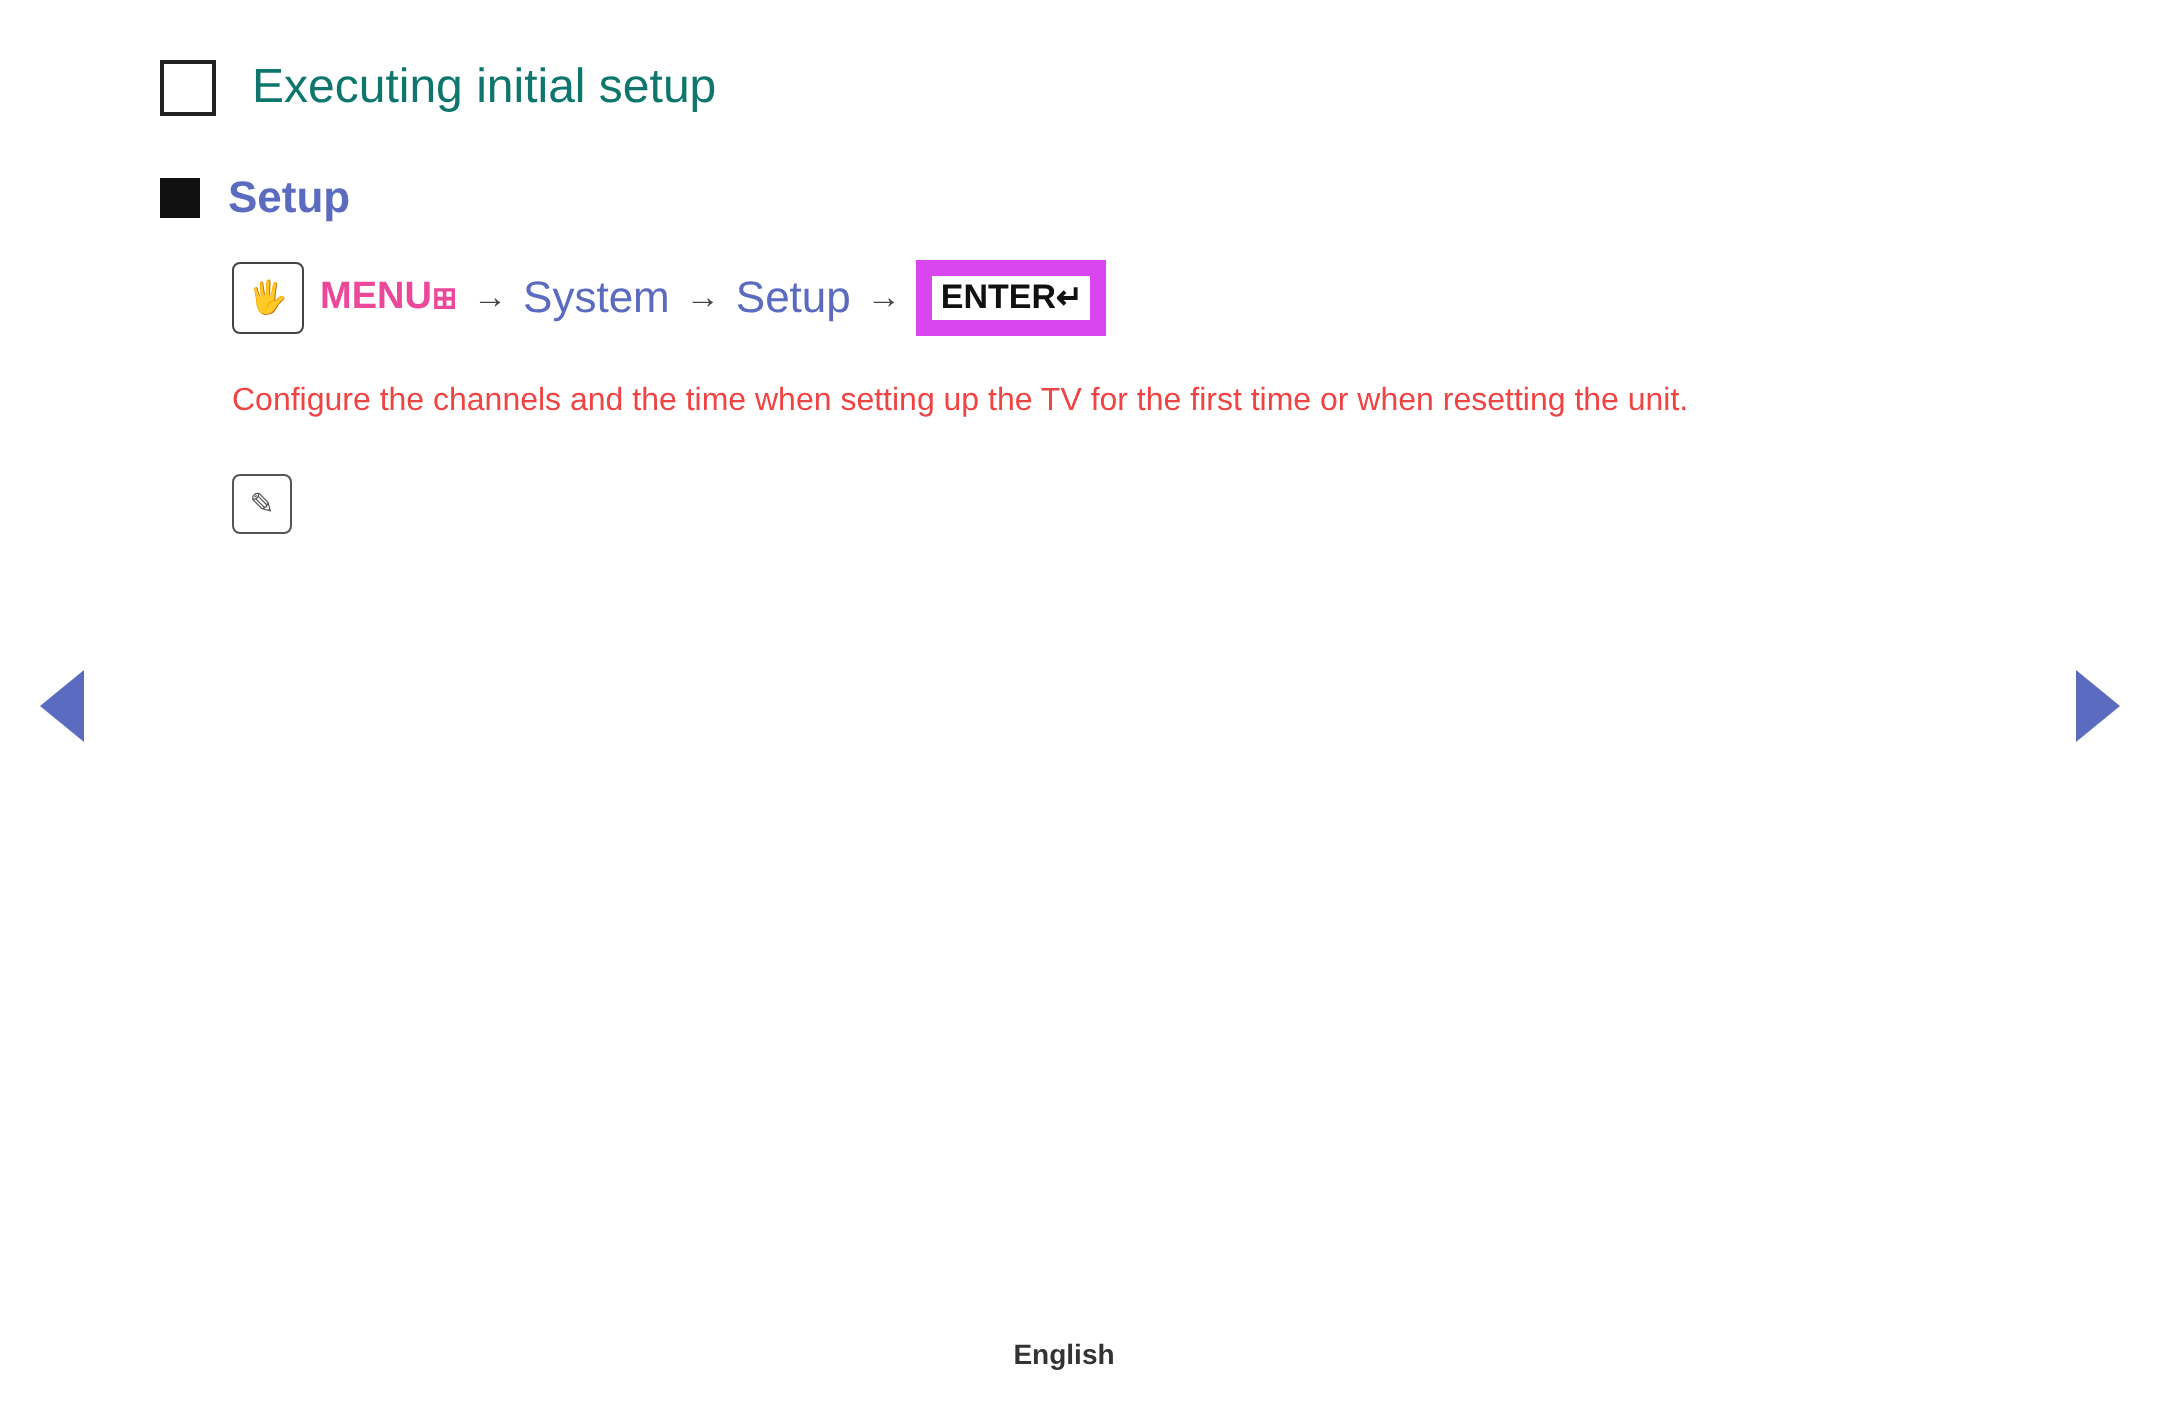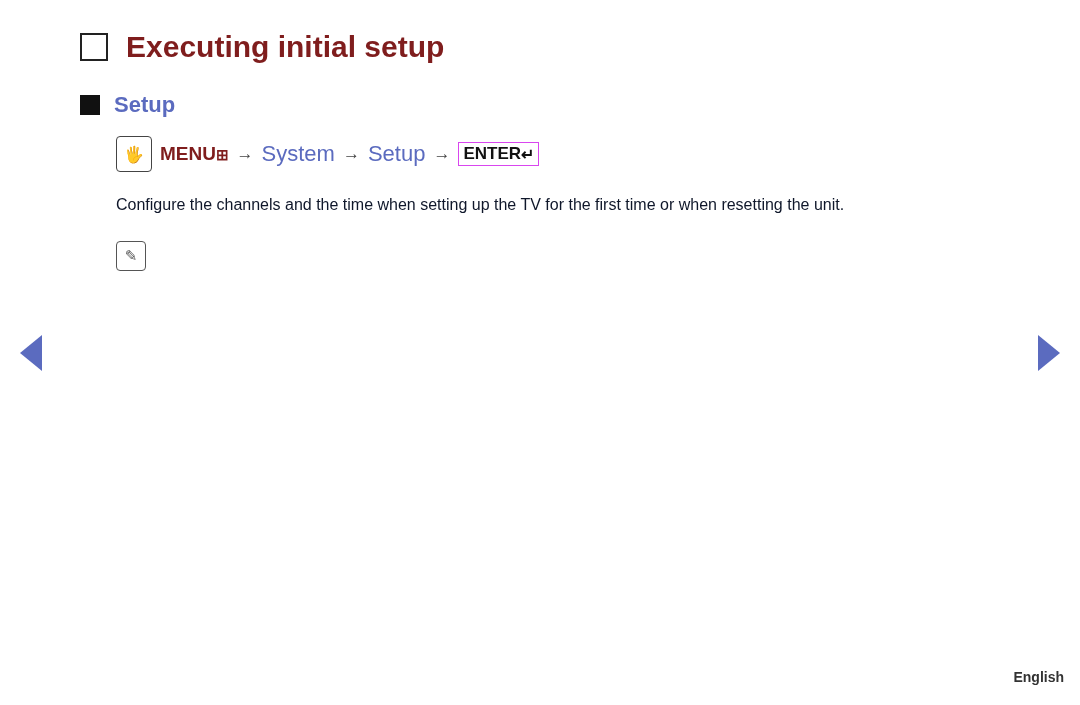--- a/index.html
+++ b/index.html
@@ -32,23 +32,23 @@
       width: 28px;
       height: 28px;
       border: 2.5px solid #222;
       display: inline-flex;
       align-items: center;
       justify-content: center;
       flex-shrink: 0;
     }
 
     .page-title {
-      font-size: 30px;
-      font-weight: 700;
-      color: #7f1d1d;
+      font-size: 24px;
+      font-weight: 400;
+      color: #0f766e;
     }
 
     .section-row {
       display: flex;
       align-items: center;
       gap: 14px;
       margin-bottom: 18px;
     }
 
     .black-square {
@@ -80,21 +80,21 @@
       display: inline-flex;
       align-items: center;
       justify-content: center;
       font-size: 16px;
       flex-shrink: 0;
     }
 
     .menu-label {
       font-size: 19px;
       font-weight: 700;
-      color: #7f1d1d;
+      color: #ec4899;
     }
 
     .arrow {
       font-size: 17px;
       color: #444;
       font-weight: normal;
     }
 
     .path-link {
       font-size: 22px;
@@ -107,29 +107,29 @@
       font-weight: 700;
       color: #111;
       display: inline-flex;
       align-items: center;
       gap: 2px;
     }
 
     .enter-box {
       display: inline-flex;
       align-items: center;
-      border: 1px solid #d946ef;
+      border: 8px solid #d946ef;
       padding: 1px 4px;
       font-size: 17px;
       font-weight: 700;
     }
 
     .description-text {
       font-size: 16px;
-      color: #0f172a;
+      color: #ef4444;
       line-height: 1.6;
       margin-left: 36px;
       margin-bottom: 22px;
       max-width: 870px;
     }
 
     .note-row {
       display: flex;
       align-items: flex-start;
       gap: 14px;
@@ -180,21 +180,21 @@
       border-bottom: 18px solid transparent;
       border-left: 22px solid #5b6bbf;
       cursor: pointer;
     }
 
     .footer {
       position: absolute;
       bottom: 20px;
       left: 0;
       right: 16px;
-      text-align: right;
+      text-align: center;
       font-size: 14px;
       font-weight: 600;
       color: #333;
     }
 
     .enter-return-icon {
       font-size: 16px;
     }
   </style>
 </head>

